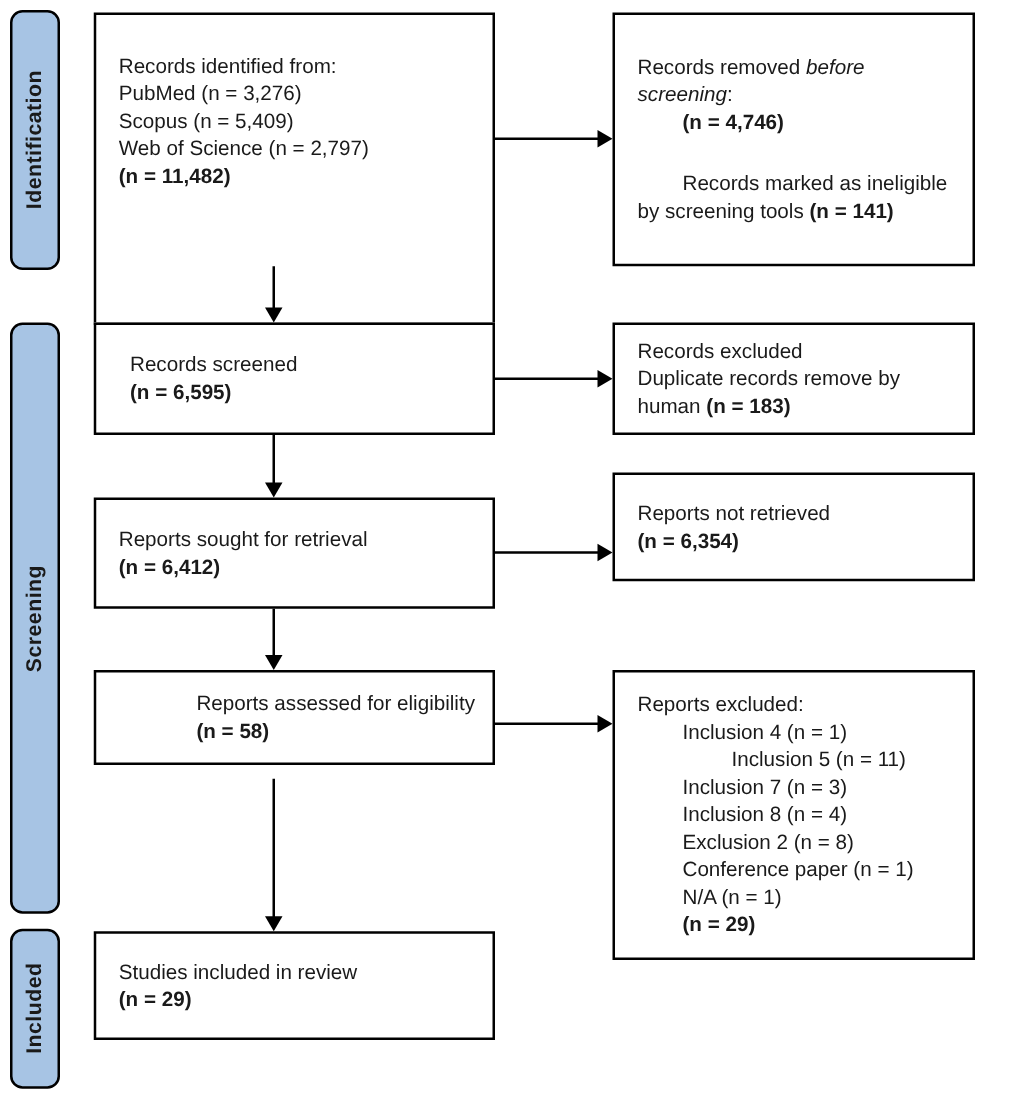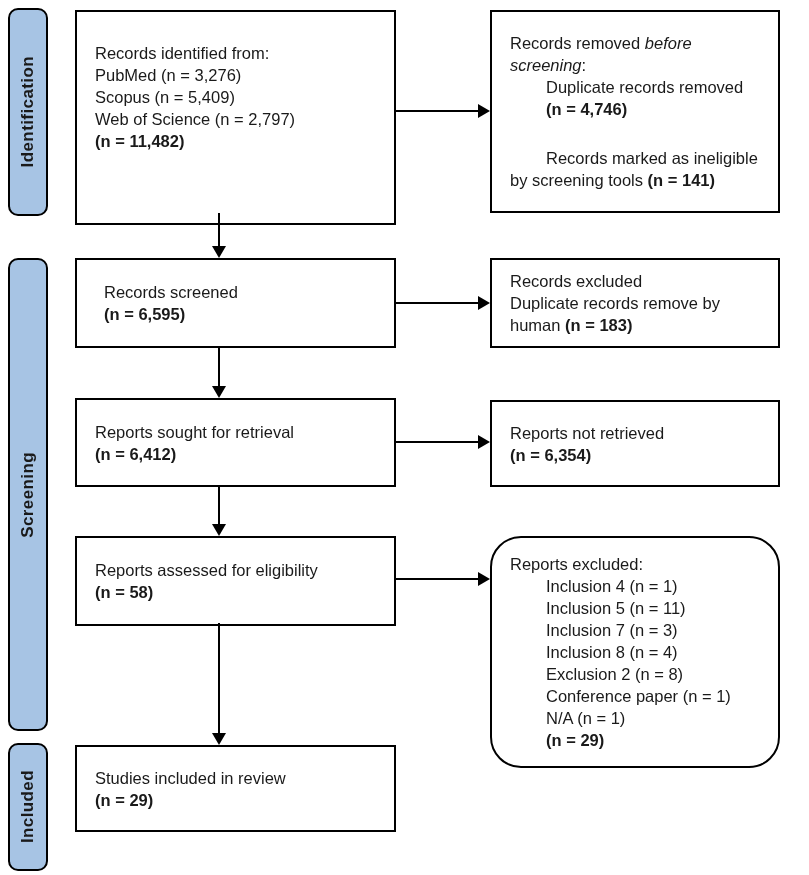--- a/index.html
+++ b/index.html
@@ -54,28 +54,28 @@
     justify-content: center;
     padding: 8px 14px 8px 18px;
   }
   .box .line { line-height: 22px; white-space: nowrap; }
   .box .line .b { font-weight: 700; }
   .box .line .i { font-style: italic; }
 
   .col-left  { left: 75px;  width: 321px; }
   .col-right { left: 490px; width: 290px; }
 
-  #box-records-identified   { top: 10px;  height: 215px; justify-content: flex-start; padding-top: 30px; }
+  #box-records-identified   { top: 10px;  height: 250px; justify-content: flex-start; padding-top: 30px; }
   #box-records-removed      { top: 10px;  height: 203px; }
   #box-records-screened     { top: 258px; height: 90px; padding-left: 27px; }
   #box-records-excluded     { top: 258px; height: 90px; justify-content: center; }
   #box-reports-sought       { top: 398px; height: 89px; justify-content: center; }
-  #box-reports-not-retrieved{ top: 400px; height: 87px; }
-  #box-reports-assessed     { top: 536px; height: 90px; }
-  #box-reports-excluded     { top: 536px; height: 232px; border-radius: 31px; }
+  #box-reports-not-retrieved{ top: 378px; height: 87px; }
+  #box-reports-assessed     { top: 536px; height: 76px; align-items: flex-end; }
+  #box-reports-excluded     { top: 536px; height: 232px; }
   #box-studies-included     { top: 745px; height: 87px; }
 
   
   .arrow-h { position: absolute; left: 396px; width: 94px; height: 14px; }
   .arrow-h .shaft {
     position: absolute; left: 0; right: 11px; top: 6px; height: 2px;
     background: var(--line, #000);
   }
   .arrow-h .head {
     position: absolute; right: 0; top: 0; width: 0; height: 0;
@@ -149,21 +149,20 @@
     <div class="box-content">
         <div class="line"><span>Studies included in review</span></div>
         <div class="line"><span class="b">(n = 29)</span></div>
       </div>
   </div>
 
   <div class="box col-right" id="box-records-removed">
     <div class="box-content">
         <div class="line"><span>Records removed </span><span class="i">before</span></div>
         <div class="line"><span class="i">screening</span><span>:</span></div>
-        <div class="line" style="padding-left: 36px;"><span>Duplicate records removed</span></div>
         <div class="line" style="padding-left: 36px;"><span class="b">(n = 4,746)</span></div>
         <div class="line" style="padding-left: 36px; margin-top: 27px;"><span>Records marked as ineligible</span></div>
         <div class="line"><span>by screening tools </span><span class="b">(n = 141)</span></div>
       </div>
   </div>
   <div class="box col-right" id="box-records-excluded">
     <div class="box-content">
         <div class="line"><span>Records excluded</span></div>
         <div class="line"><span>Duplicate records remove by</span></div>
         <div class="line"><span>human </span><span class="b">(n = 183)</span></div>
@@ -172,21 +171,21 @@
   <div class="box col-right" id="box-reports-not-retrieved">
     <div class="box-content">
         <div class="line"><span>Reports not retrieved</span></div>
         <div class="line"><span class="b">(n = 6,354)</span></div>
       </div>
   </div>
   <div class="box col-right" id="box-reports-excluded">
     <div class="box-content">
         <div class="line"><span>Reports excluded:</span></div>
         <div class="line" style="padding-left: 36px;"><span>Inclusion 4 (n = 1)</span></div>
-        <div class="line" style="padding-left: 36px;"><span>Inclusion 5 (n = 11)</span></div>
+        <div class="line" style="padding-left: 36px; text-align: center;"><span>Inclusion 5 (n = 11)</span></div>
         <div class="line" style="padding-left: 36px;"><span>Inclusion 7 (n = 3)</span></div>
         <div class="line" style="padding-left: 36px;"><span>Inclusion 8 (n = 4)</span></div>
         <div class="line" style="padding-left: 36px;"><span>Exclusion 2 (n = 8)</span></div>
         <div class="line" style="padding-left: 36px;"><span>Conference paper (n = 1)</span></div>
         <div class="line" style="padding-left: 36px;"><span>N/A (n = 1)</span></div>
         <div class="line" style="padding-left: 36px;"><span class="b">(n = 29)</span></div>
       </div>
   </div>
 
   <div class="arrow-h" id="arrow-identified-removed">

